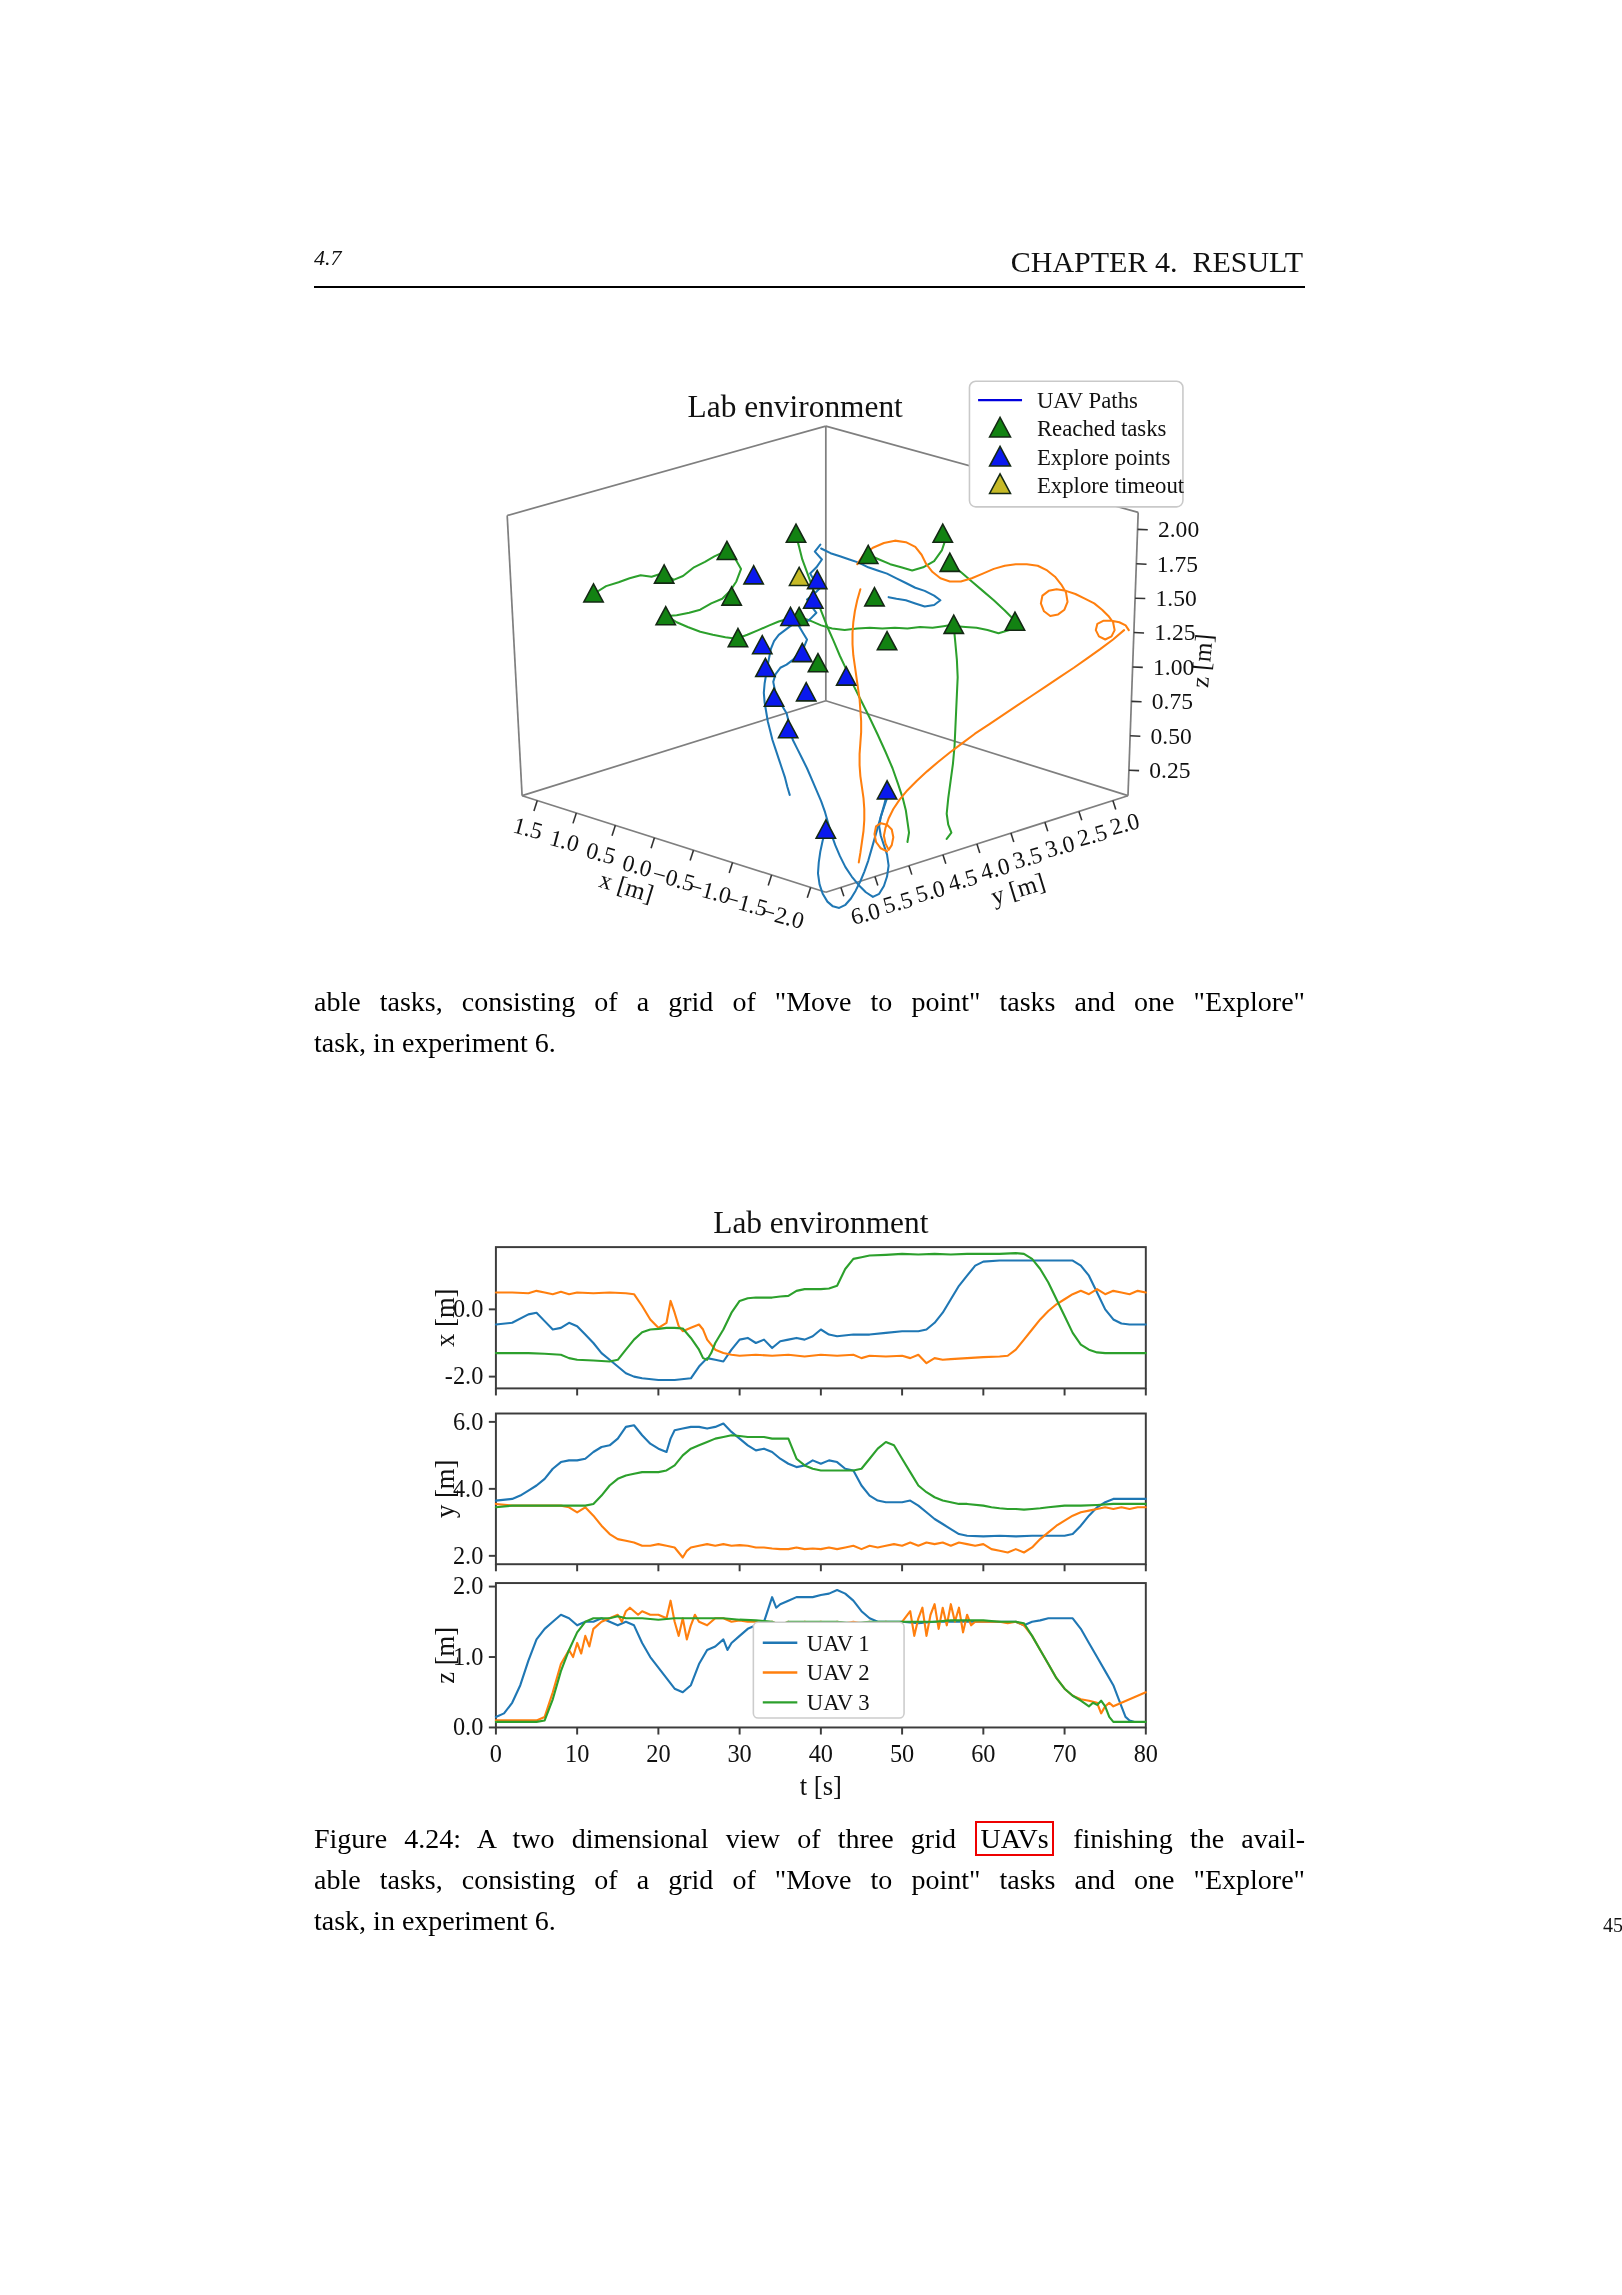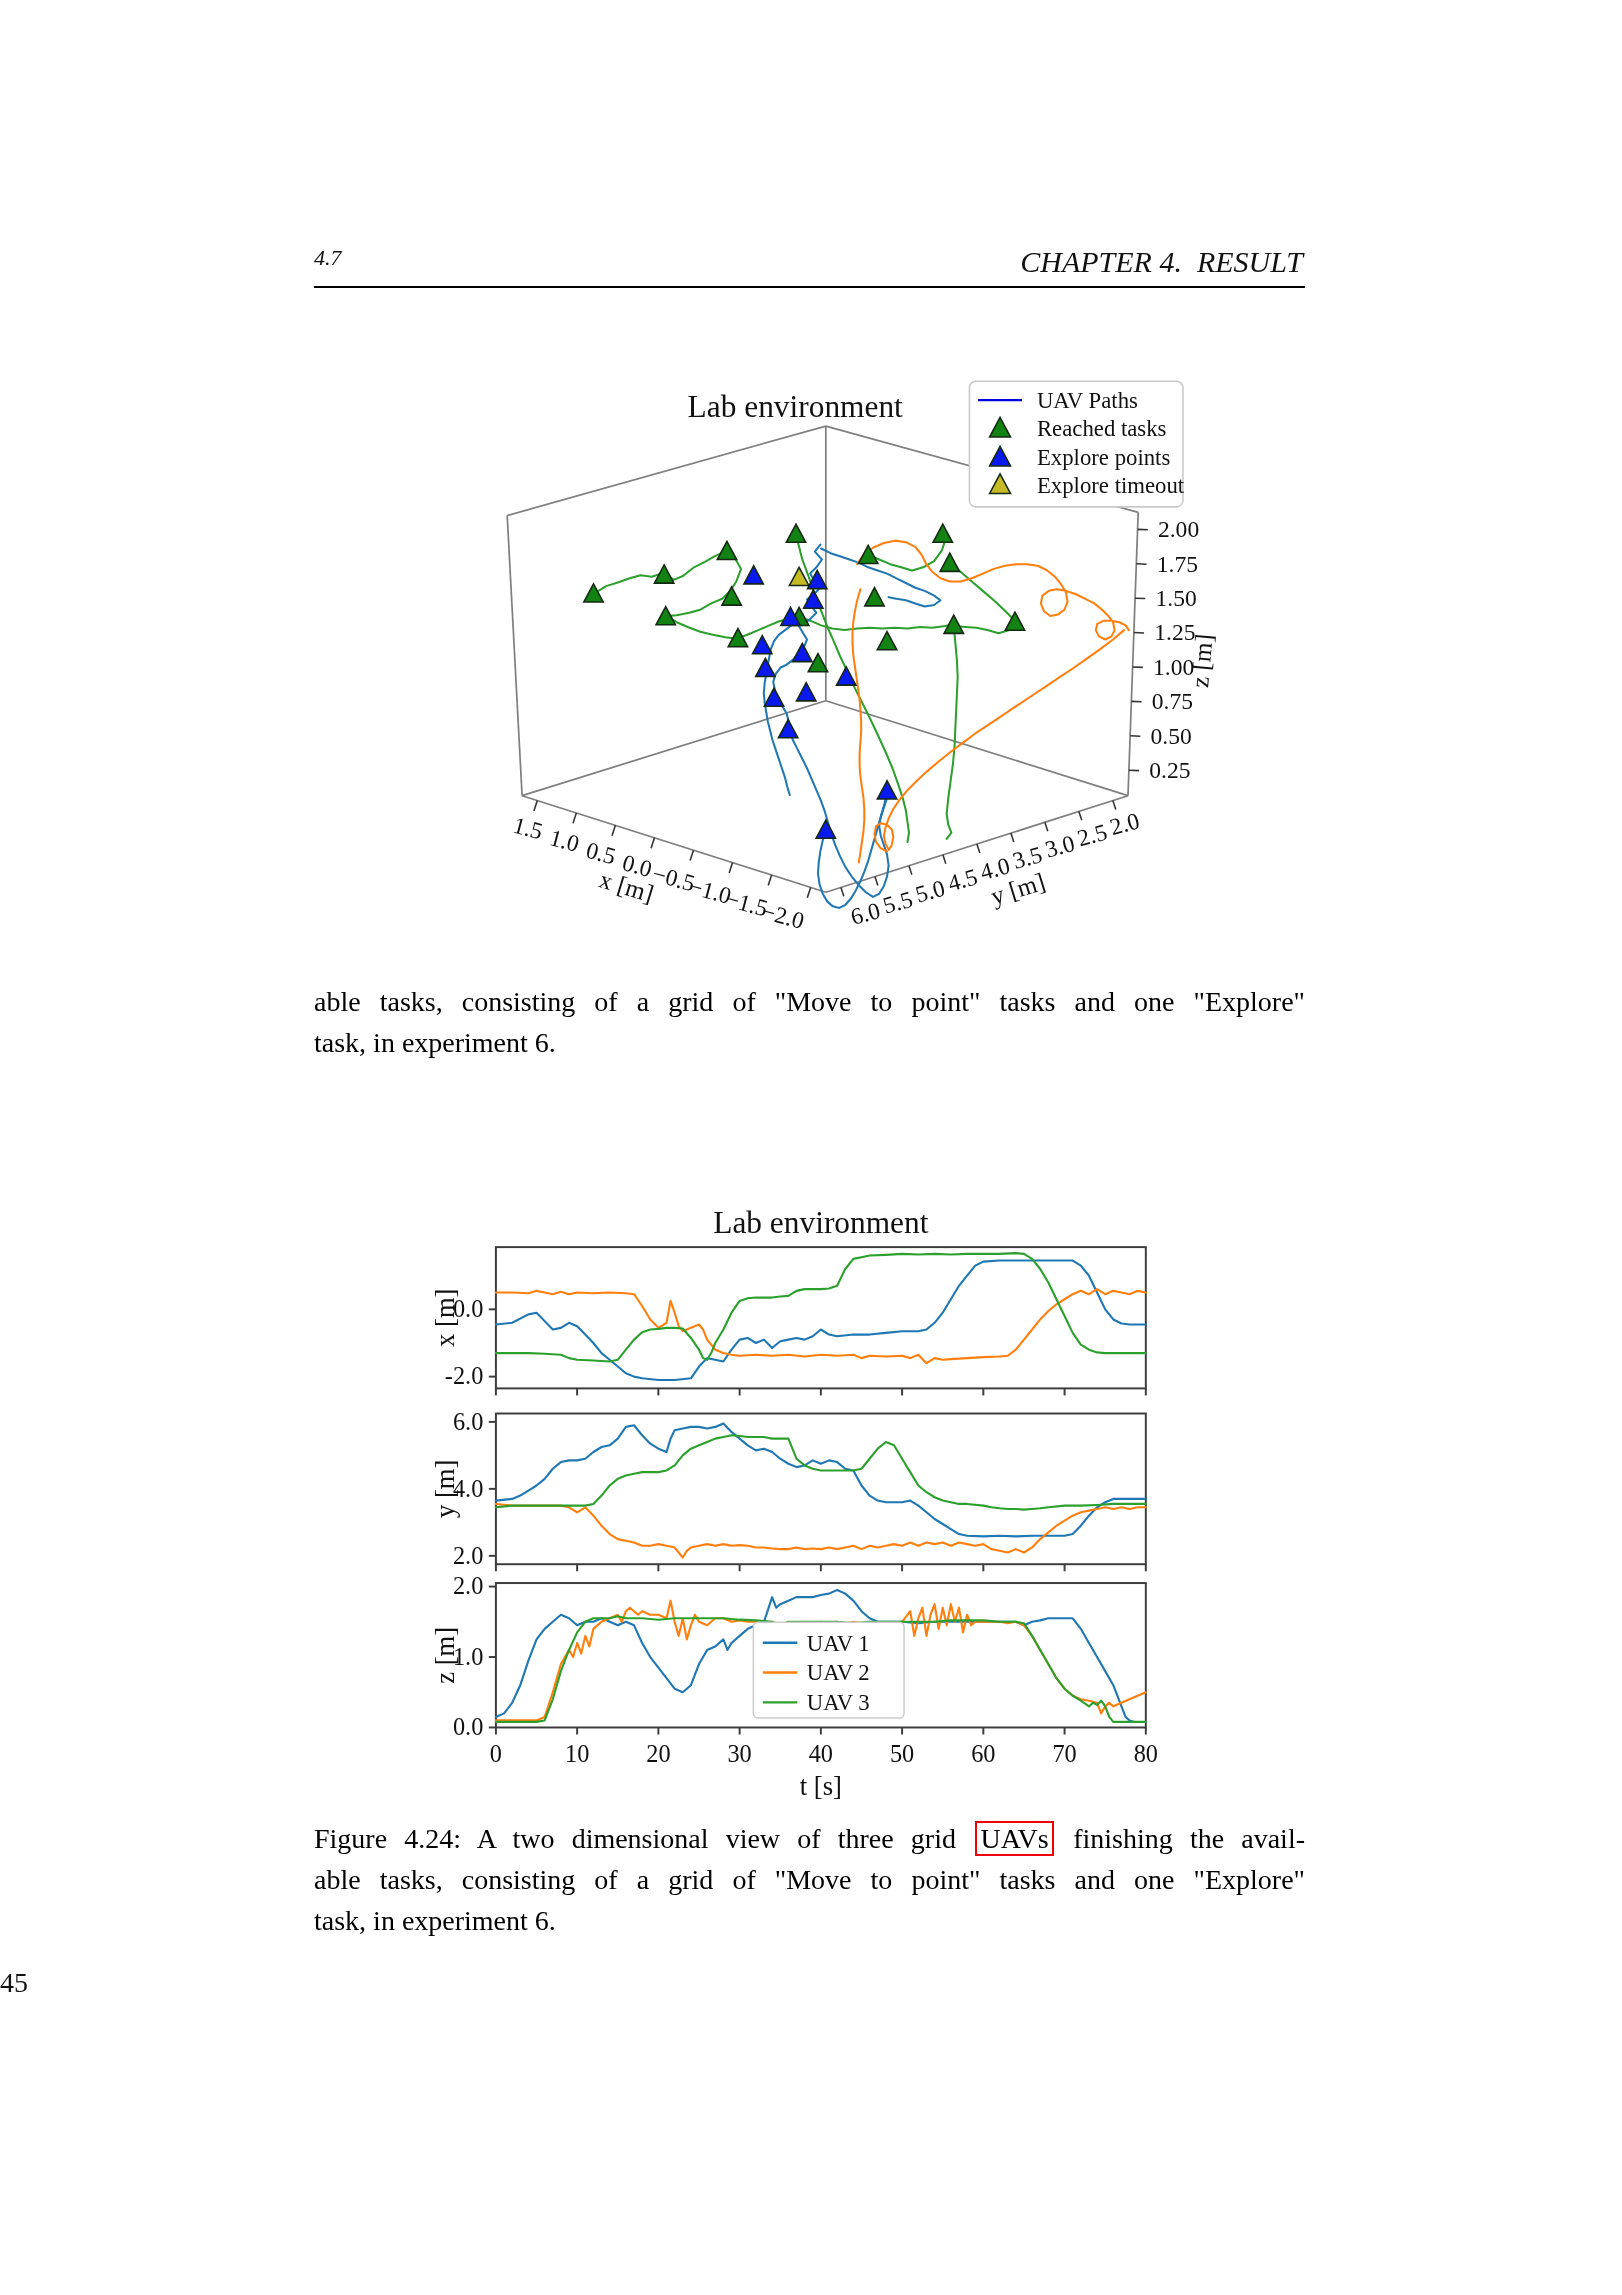--- a/index.html
+++ b/index.html
@@ -1,38 +1,38 @@
 <!DOCTYPE html>
 <html style="font-size:12.6px"><head>
 <meta charset="utf-8">
 <style>
   html,body{margin:0;padding:0;background:#888;}
   #page{
     position:relative; width:1623px; height:2295px; background:#ffffff;
     font-family:"Liberation Serif","DejaVu Serif",serif; color:#111; overflow:hidden;
   }
   .hdr-left{position:absolute; left:314px; top:245px; font-size:22px; font-style:italic;}
-  .hdr-right{position:absolute; right:320px; top:245px; font-size:30px; font-style:italic; white-space:pre;}
+  .hdr-right{position:absolute; right:320px; top:245px; font-size:30px; white-space:pre;}
   .hdr-rule{position:absolute; left:314px; top:286px; width:991px; height:2.4px; background:#000;}
   .figwrap{position:absolute;}
   #fig3d{left:424px; top:338px; width:879px; height:636px;}
   #fig2d{left:408px; top:1178px; width:832px; height:628px;}
   svg{font-family:"Liberation Serif","DejaVu Serif",serif;}
   .caption{
     position:absolute; left:314px; width:991px; font-size:28px; line-height:41px; color:#000;
   }
   #cap23{top:981px;}
   #cap24{top:1818px;}
   .cap-line{text-align:justify; text-align-last:justify;}
   .cap-line.last{text-align:right; text-align-last:left;}
   .redbox{
     display:inline-block; border:2.4px solid #ee0000; padding:0 3.9px; margin:0 1.6px;
     line-height:31px; text-decoration:none; color:#000;
   }
-  .pageno{position:absolute; left:0; top:1967px; width:100%; text-align:left; font-size:28px;}
+  .pageno{position:absolute; left:0; top:1914px; width:100%; text-align:right; font-size:20px;}
 </style>
 </head>
 <body>
 
 <div id="page">
 
   <div class="hdr-left">4.7</div>
   <div class="hdr-right">CHAPTER 4.  RESULT</div>
   <div class="hdr-rule"></div>
 

